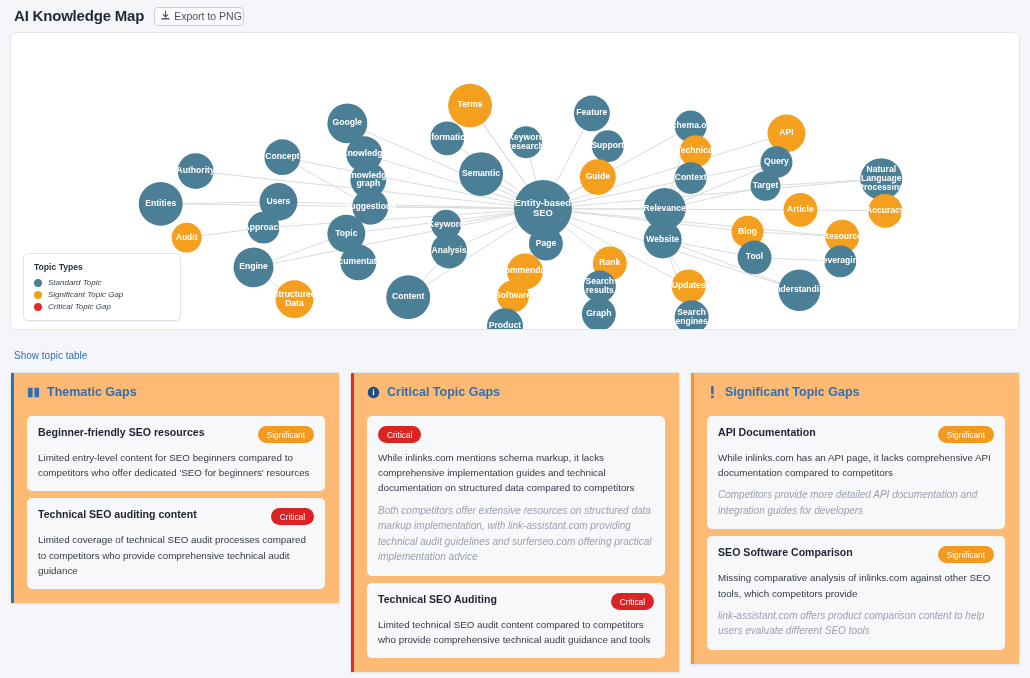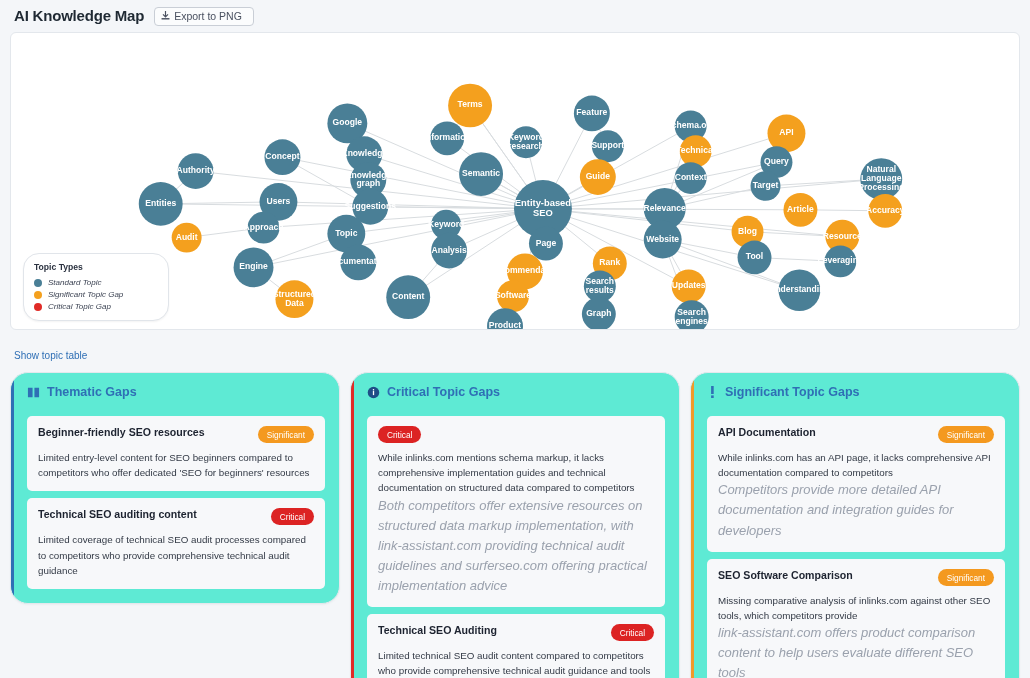--- a/index.html
+++ b/index.html
@@ -15,21 +15,21 @@
   .header {
     display: flex; gap: 10px;
     padding: 7px 14px 6px 14px;
   }
   .page-title {
     font-size: 15px; font-weight: bold; color: #1f2933; letter-spacing: -0.2px;
   }
   .export-btn {
     display: inline-flex; align-items: center; gap: 4px;
     border: 1px solid #c9ced6; background: #fbfcfd; border-radius: 4px;
-    padding: 2px 11px 3px 6px; font-size: 10.5px; color: #4a5160; cursor: pointer;
+    padding: 2px 1px 3px 6px; font-size: 10.5px; color: #4a5160; cursor: pointer;
   }
   .export-btn svg { display: block; }
 
   
   .graph-panel {
     position: relative;
     margin: 0 10px;
     height: 298px;
     background: #fff;
     border: 1px solid #e3e7ec;
@@ -40,42 +40,42 @@
   .node-label {
     font-size: 8.6px; font-weight: bold; fill: #ffffff;
     paint-order: stroke; text-anchor: middle; dominant-baseline: middle;
     pointer-events: none;
   }
   .node-label.big { font-size: 9.4px; }
 
   
   .legend {
     position: absolute; left: 12px; bottom: 8px;
-    background: #fff; border: 1px solid #e1e5ea; border-radius: 16px;
-    padding: 8px 14px 9px 10px; width: 146px;
+    background: #fff; border: 1px solid #e1e5ea; border-radius: 5px;
+    padding: 8px 14px 9px 10px; width: 158px;
     box-shadow: 0 1px 2px rgba(0,0,0,.05);
   }
   .legend-title { font-size: 8.6px; font-weight: bold; color: #2b3240; margin-bottom: 6px; }
   .legend-row { display: flex; align-items: center; gap: 6px; margin-top: 3px; font-style: italic; }
   .legend-dot { width: 8px; height: 8px; border-radius: 50%; flex: none; }
   .legend-text { font-size: 8px; color: #3d4454; }
 
   
   .show-table-link {
     display: inline-block; margin: 20px 0 0 14px;
     font-size: 10px; color: #2f6fb5; cursor: pointer;
   }
 
   
   .cards {
     display: flex; gap: 10px; padding: 9px 10px 10px 10px;
     align-items: flex-start;
   }
   .card {
-    background: #5eead4; border: 1px solid #e4e8ed; border-radius: 18px;
+    background: #fdba74; border: 1px solid #e4e8ed; border-radius: 2px;
     flex: 1 1 0; min-width: 0; position: relative; overflow: hidden;
     box-shadow: 0 1px 2px rgba(16,24,40,.04);
   }
   .card::before {
     content: ""; position: absolute; left: 0; top: 0; bottom: 0; width: 3px;
   }
   .card.thematic::before   { background: #2f6fb5; }
   .card.critical::before   { background: #e02b27; }
   .card.significant::before{ background: #f0992a; }
 
@@ -100,21 +100,21 @@
     flex: none; border-radius: 9px; color: #fff;
     font-size: 8.3px; font-weight: normal; padding: 4px 9px 3px 9px; white-space: nowrap;
     cursor: pointer;
   }
   .badge.sig  { background: #f4991f; }
   .badge.crit { background: #dc2323; }
   .gap-desc {
     margin-top: 7px; font-size: 9.8px; color: #333a46; line-height: 1.55;
   }
   .gap-note {
-    font-size: 13px; color: #9aa1ad; line-height: 1.55; font-style: italic;
+    margin-top: 7px; font-size: 10px; color: #9aa1ad; line-height: 1.55; font-style: italic;
   }
 </style>
 </head>
 <body>
 
 <div class="page">
 
   
   <div class="header">
     <div class="page-title">AI Knowledge Map</div>

